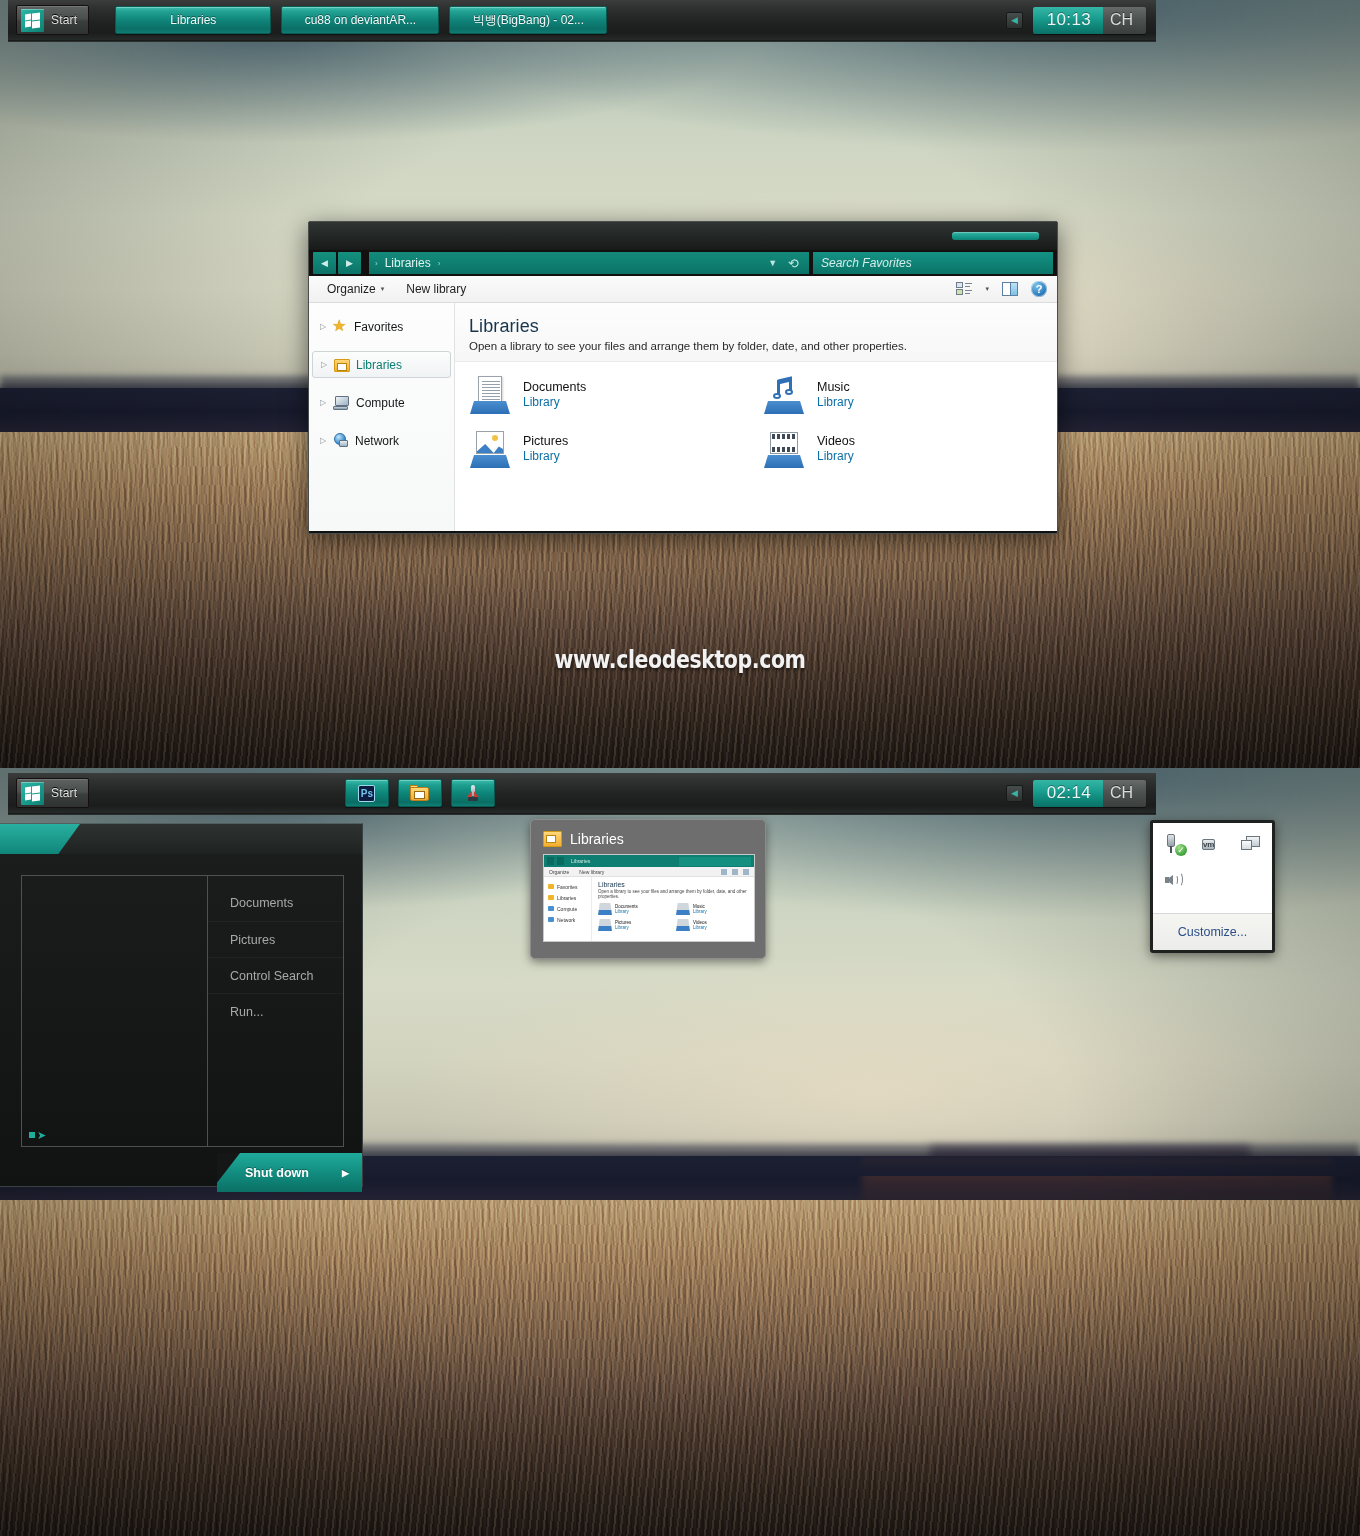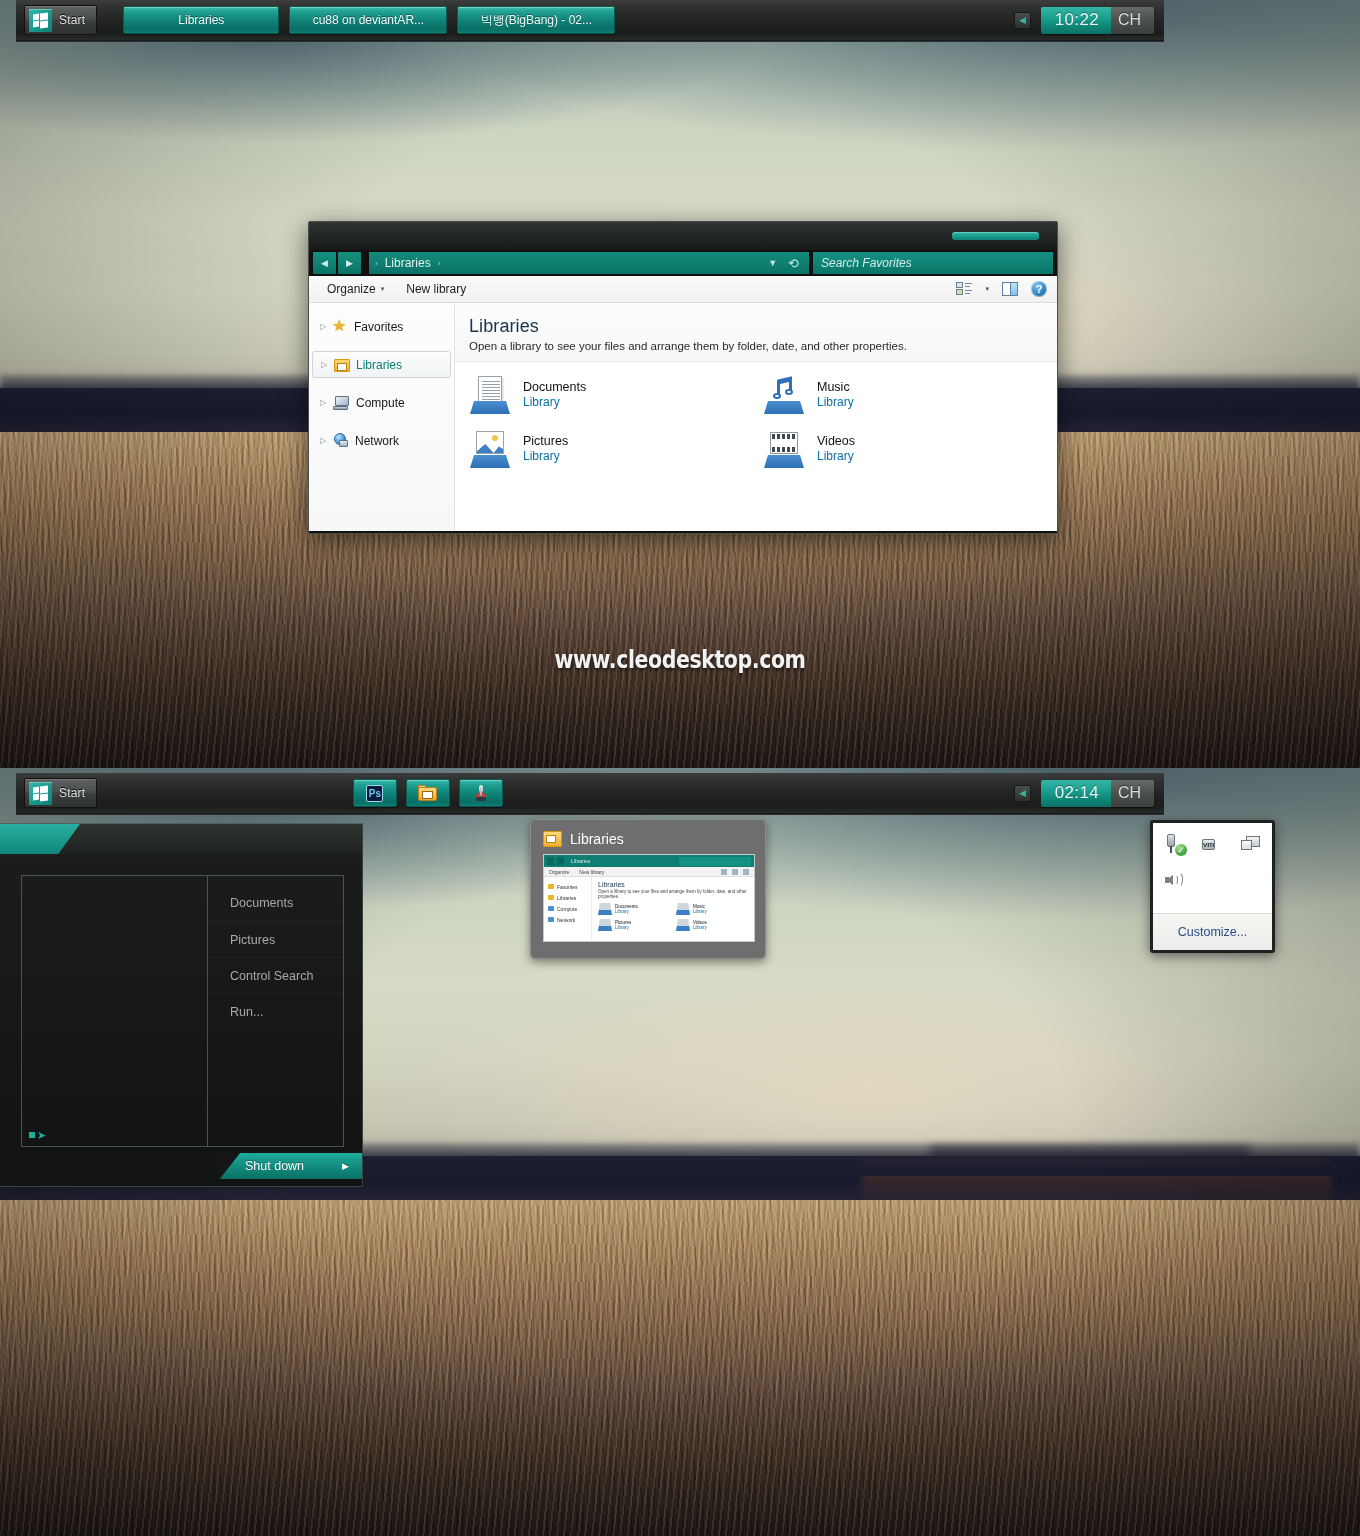--- a/index.html
+++ b/index.html
@@ -70,21 +70,21 @@
     filter:blur(4px);
   }
   .wall-hill {
     position:absolute; left:0; top:376px; width:100%; height:34px;
     background:linear-gradient(to bottom, rgba(48,52,72,.55), rgba(28,30,44,.9));
     filter:blur(3px);
   }
 
   
   .taskbar {
-    position:absolute; left:16px; width:1148px; height:41px; z-index:40;
+    position:absolute; left:8px; width:1148px; height:41px; z-index:40;
     background:linear-gradient(to bottom,#3a3d3c 0%, #2f3231 18%, #212423 52%, #1a1d1c 82%, #262a29 100%);
     border-bottom:1px solid #0c0e0d;
     display:flex; align-items:center;
   }
   .taskbar-top { top:0; }
   .taskbar-bottom { top:773px; box-shadow:0 1px 0 #121514; }
   .tb-divider { position:absolute; left:0; bottom:-2px; width:100%; height:2px;
     background:linear-gradient(to bottom,#0e1110,#343a39); }
 
   .start-btn {
@@ -304,23 +304,23 @@
   .sm-left { width:186px; border-right:1px solid #4b5352; position:relative; }
   .sm-allprog { position:absolute; left:7px; bottom:7px; display:flex; align-items:center; gap:2px; cursor:pointer; }
   .sm-allprog .sq { width:6px; height:6px; background:#1fae9c; }
   .sm-allprog .ar { color:#1fae9c; font-size:11px; line-height:8px; }
   .sm-right { flex:1; padding-top:9px; }
   .sm-mi { height:36px; display:flex; align-items:center; justify-content:flex-start;
     padding-left:22px; color:#a7a9a8; font-size:12.5px; cursor:pointer; }
   .sm-mi + .sm-mi { border-top:1px solid rgba(255,255,255,.045); }
   .sm-shutrow { position:absolute; right:0px; bottom:2px; width:145px; height:31px; }
   .sm-shut {
-    width:145px; height:26px; position:relative; overflow:hidden; cursor:pointer;
+    width:145px; height:39px; position:relative; overflow:hidden; cursor:pointer;
     background:linear-gradient(to bottom,#1fab9b 0%, #118a7d 55%, #0b7065 100%);
-    display:flex; align-items:center; color:#fff; font-size:12.5px; font-weight:normal;
+    display:flex; align-items:center; color:#fff; font-size:12.5px; font-weight:bold;
     padding-left:28px; text-shadow:0 -1px 0 rgba(0,0,0,.35);
   }
   .sm-shut::before { content:""; position:absolute; left:-1px; top:0; width:24px; height:31px;
     background:#141716; clip-path:polygon(0 0,100% 0,0 100%); }
   .sm-shut .arr { margin-left:auto; margin-right:13px; font-size:9px; }
 
   
   .thumb {
     position:absolute; left:530px; top:819px; width:236px; height:140px; z-index:35;
     background:#6e6e6e; border:1px solid #8d8d8d; border-radius:5px;
@@ -589,21 +589,21 @@
       <span class="start-label">Start</span>
     </div>
     <div class="tb-tasks">
       <div class="tb-task w1">Libraries</div>
       <div class="tb-task w2">cu88 on deviantAR...</div>
       <div class="tb-task w3">빅뱅(BigBang) - 02...</div>
     </div>
     <div class="tray">
       <div class="tray-arrow">◀</div>
       <div class="clock">
-        <span class="clock-time">10:22</span>
+        <span class="clock-time">10:13</span>
         <span class="clock-ampm">CH</span>
       </div>
     </div>
     <div class="tb-divider"></div>
   </div>
 </div>
 
 <div class="screen screen-bottom">
   <div class="wall">
     <div class="wall-sky"></div>

